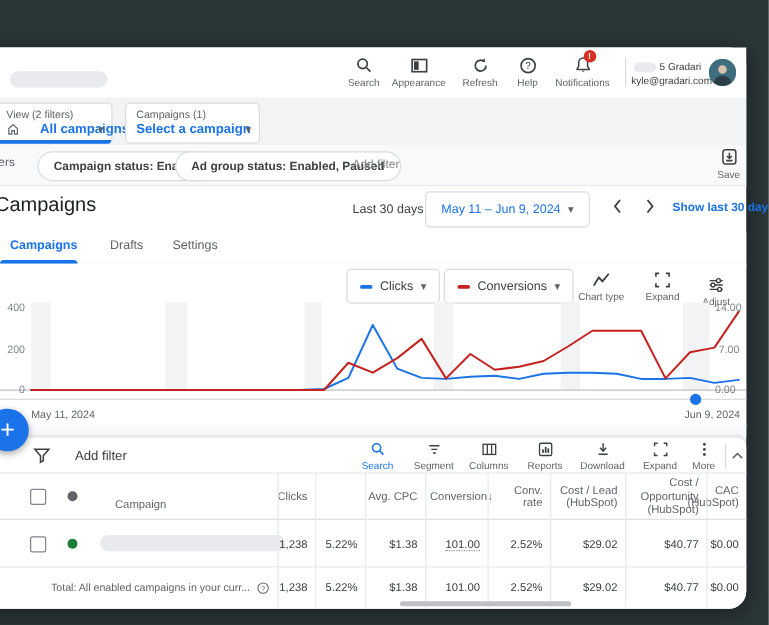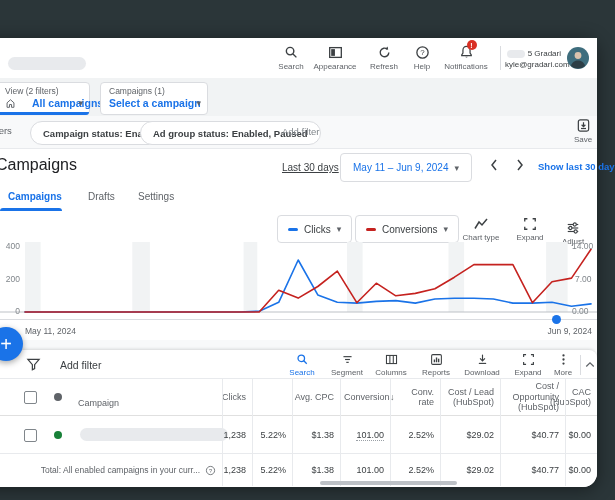--- a/index.html
+++ b/index.html
@@ -157,21 +157,21 @@
             <line x1="8" y1="4.5" x2="8" y2="8.8" stroke="#3c4043" stroke-width="1.3"></line>
             <polyline points="6,7.2 8,9.3 10,7.2" fill="none" stroke="#3c4043" stroke-width="1.3"></polyline>
             <line x1="5.3" y1="11.2" x2="10.7" y2="11.2" stroke="#3c4043" stroke-width="1.3"></line>
           </svg>
     </span>
     <span class="lbl">Save</span>
   </div>
 
   <div class="abs" style="left:-4px;top:118px;font-size:16px;color:#202124;">Campaigns</div>
 
-  <div class="abs" style="left:282px;top:124px;font-size:10px;color:#3c4043;text-decoration:underline;">Last 30 days</div>
+  <div class="abs" style="left:282px;top:124px;font-size:10px;color:#3c4043;">Last 30 days</div>
   <div class="abs" style="left:340px;top:115px;width:130px;height:27px;border:1px solid #dadce0;border-radius:4px;background:#fff;display:flex;align-items:center;justify-content:center;gap:6px;">
     <span style="font-size:10px;color:#1a73e8;white-space:nowrap;">May 11 – Jun 9, 2024</span>
     <span class="caret">▾</span>
   </div>
   <div class="abs" style="left:486px;top:119px;">
     <svg width="16" height="16" viewBox="0 0 16 16">
           <polyline points="10,3 6,8 10,13" fill="none" stroke="#3c4043" stroke-width="1.5"></polyline>
         </svg>
   </div>
   <div class="abs" style="left:512px;top:119px;">
@@ -339,21 +339,21 @@
       <svg width="12" height="12" viewBox="0 0 16 16">
             <polyline points="3,10 8,5 13,10" fill="none" stroke="#5f6368" stroke-width="1.6"></polyline>
           </svg>
     </div>
 
     <div class="abs" style="left:0;top:28px;width:597px;height:38px;border-top:1px solid #e8eaed;border-bottom:1px solid #e0e0e0;box-sizing:border-box;"></div>
     <div class="abs" style="left:24px;top:41px;">
           <div class="checkbox"></div>
         </div>
     <div class="abs statusdot" style="left:54px;top:43px;background:#5f6368;"></div>
-    <div class="cell hcell" style="left:78px;top:28px;width:144px;height:51px;justify-content:flex-start;text-align:left;">Campaign</div>
+    <div class="cell hcell" style="left:92px;top:28px;width:144px;height:51px;justify-content:flex-start;text-align:left;">Campaign</div>
     <div class="cell hcell" style="left:222px;top:28px;width:30px;height:38px;">Clicks</div>
     <div class="cell hcell" style="left:292px;top:28px;width:48px;height:38px;">Avg. CPC</div>
     <div class="cell hcell" style="left:340px;top:28px;width:50px;height:38px;justify-content:flex-start;text-align:left;overflow:hidden;padding-left:4px;">Conversions</div>
     <div class="cell hcell" style="left:390px;top:28px;width:50px;height:38px;gap:3px;">
       <span style="color:#5f6368;">↓</span>
       <span style="white-space:pre-line;">Conv. rate</span>
     </div>
     <div class="cell hcell" style="left:440px;top:28px;width:60px;height:38px;">Cost / Lead
 (HubSpot)</div>
     <div class="cell hcell" style="left:500px;top:28px;width:65px;height:38px;">Cost /

